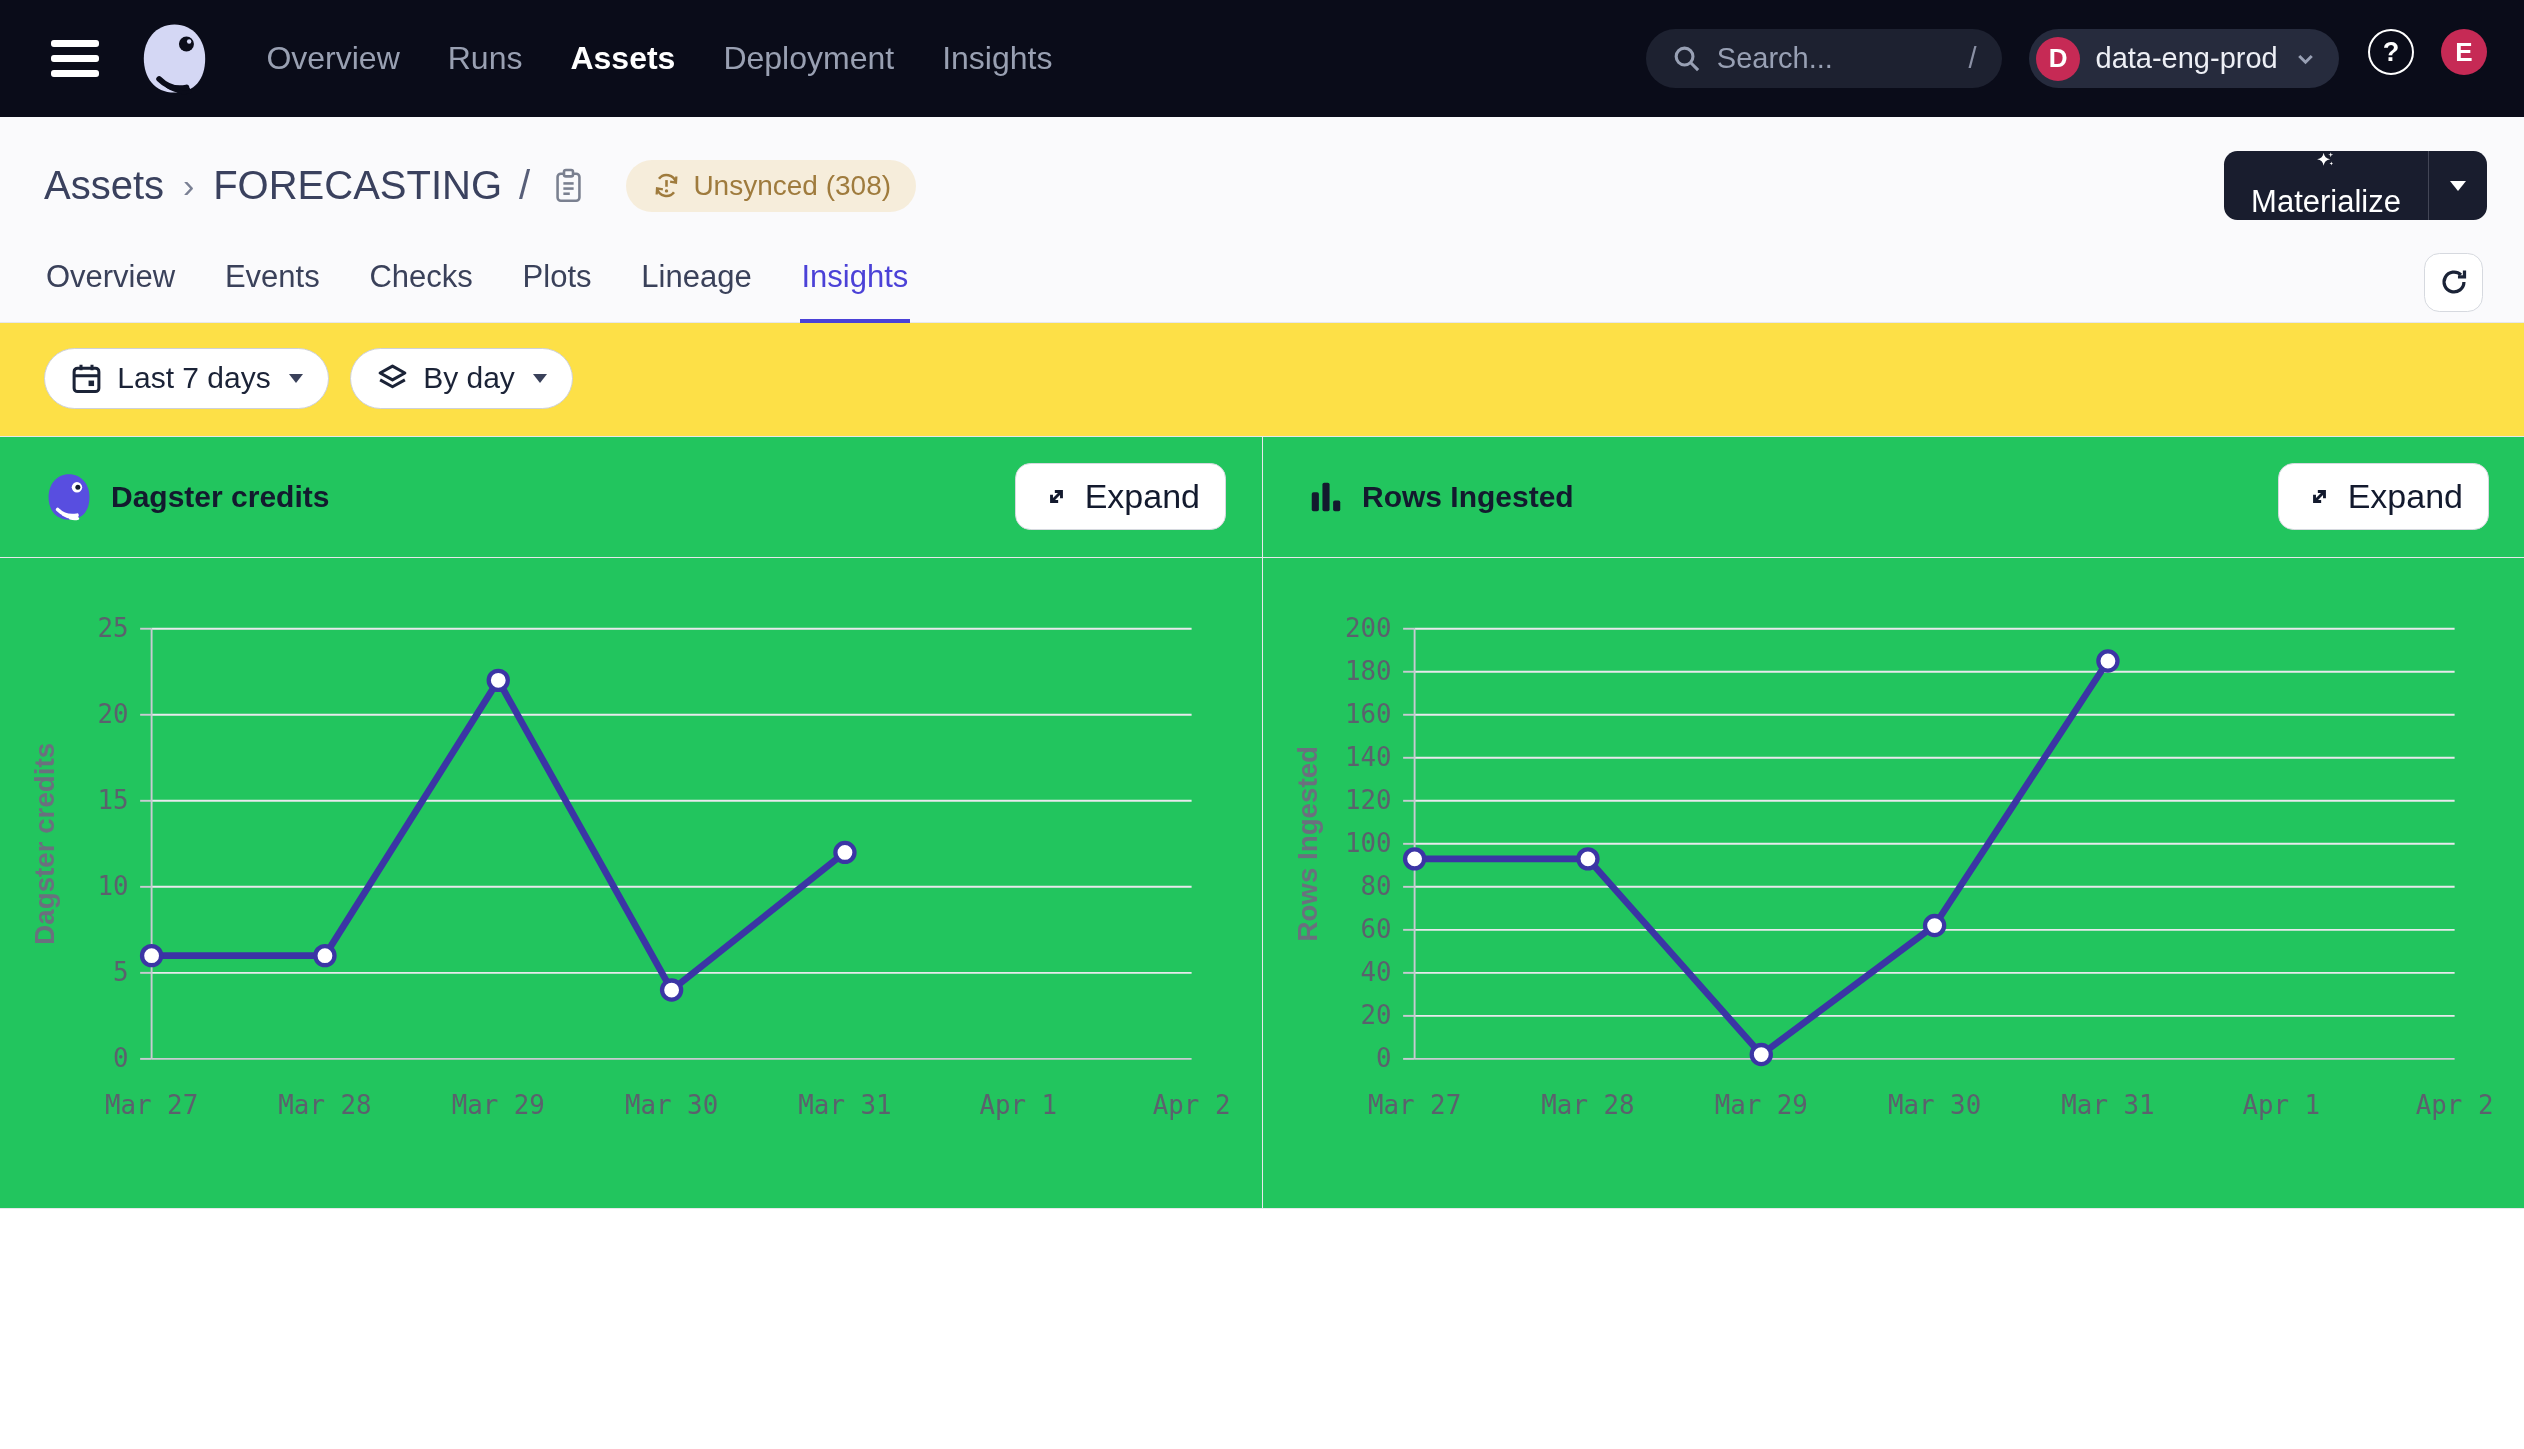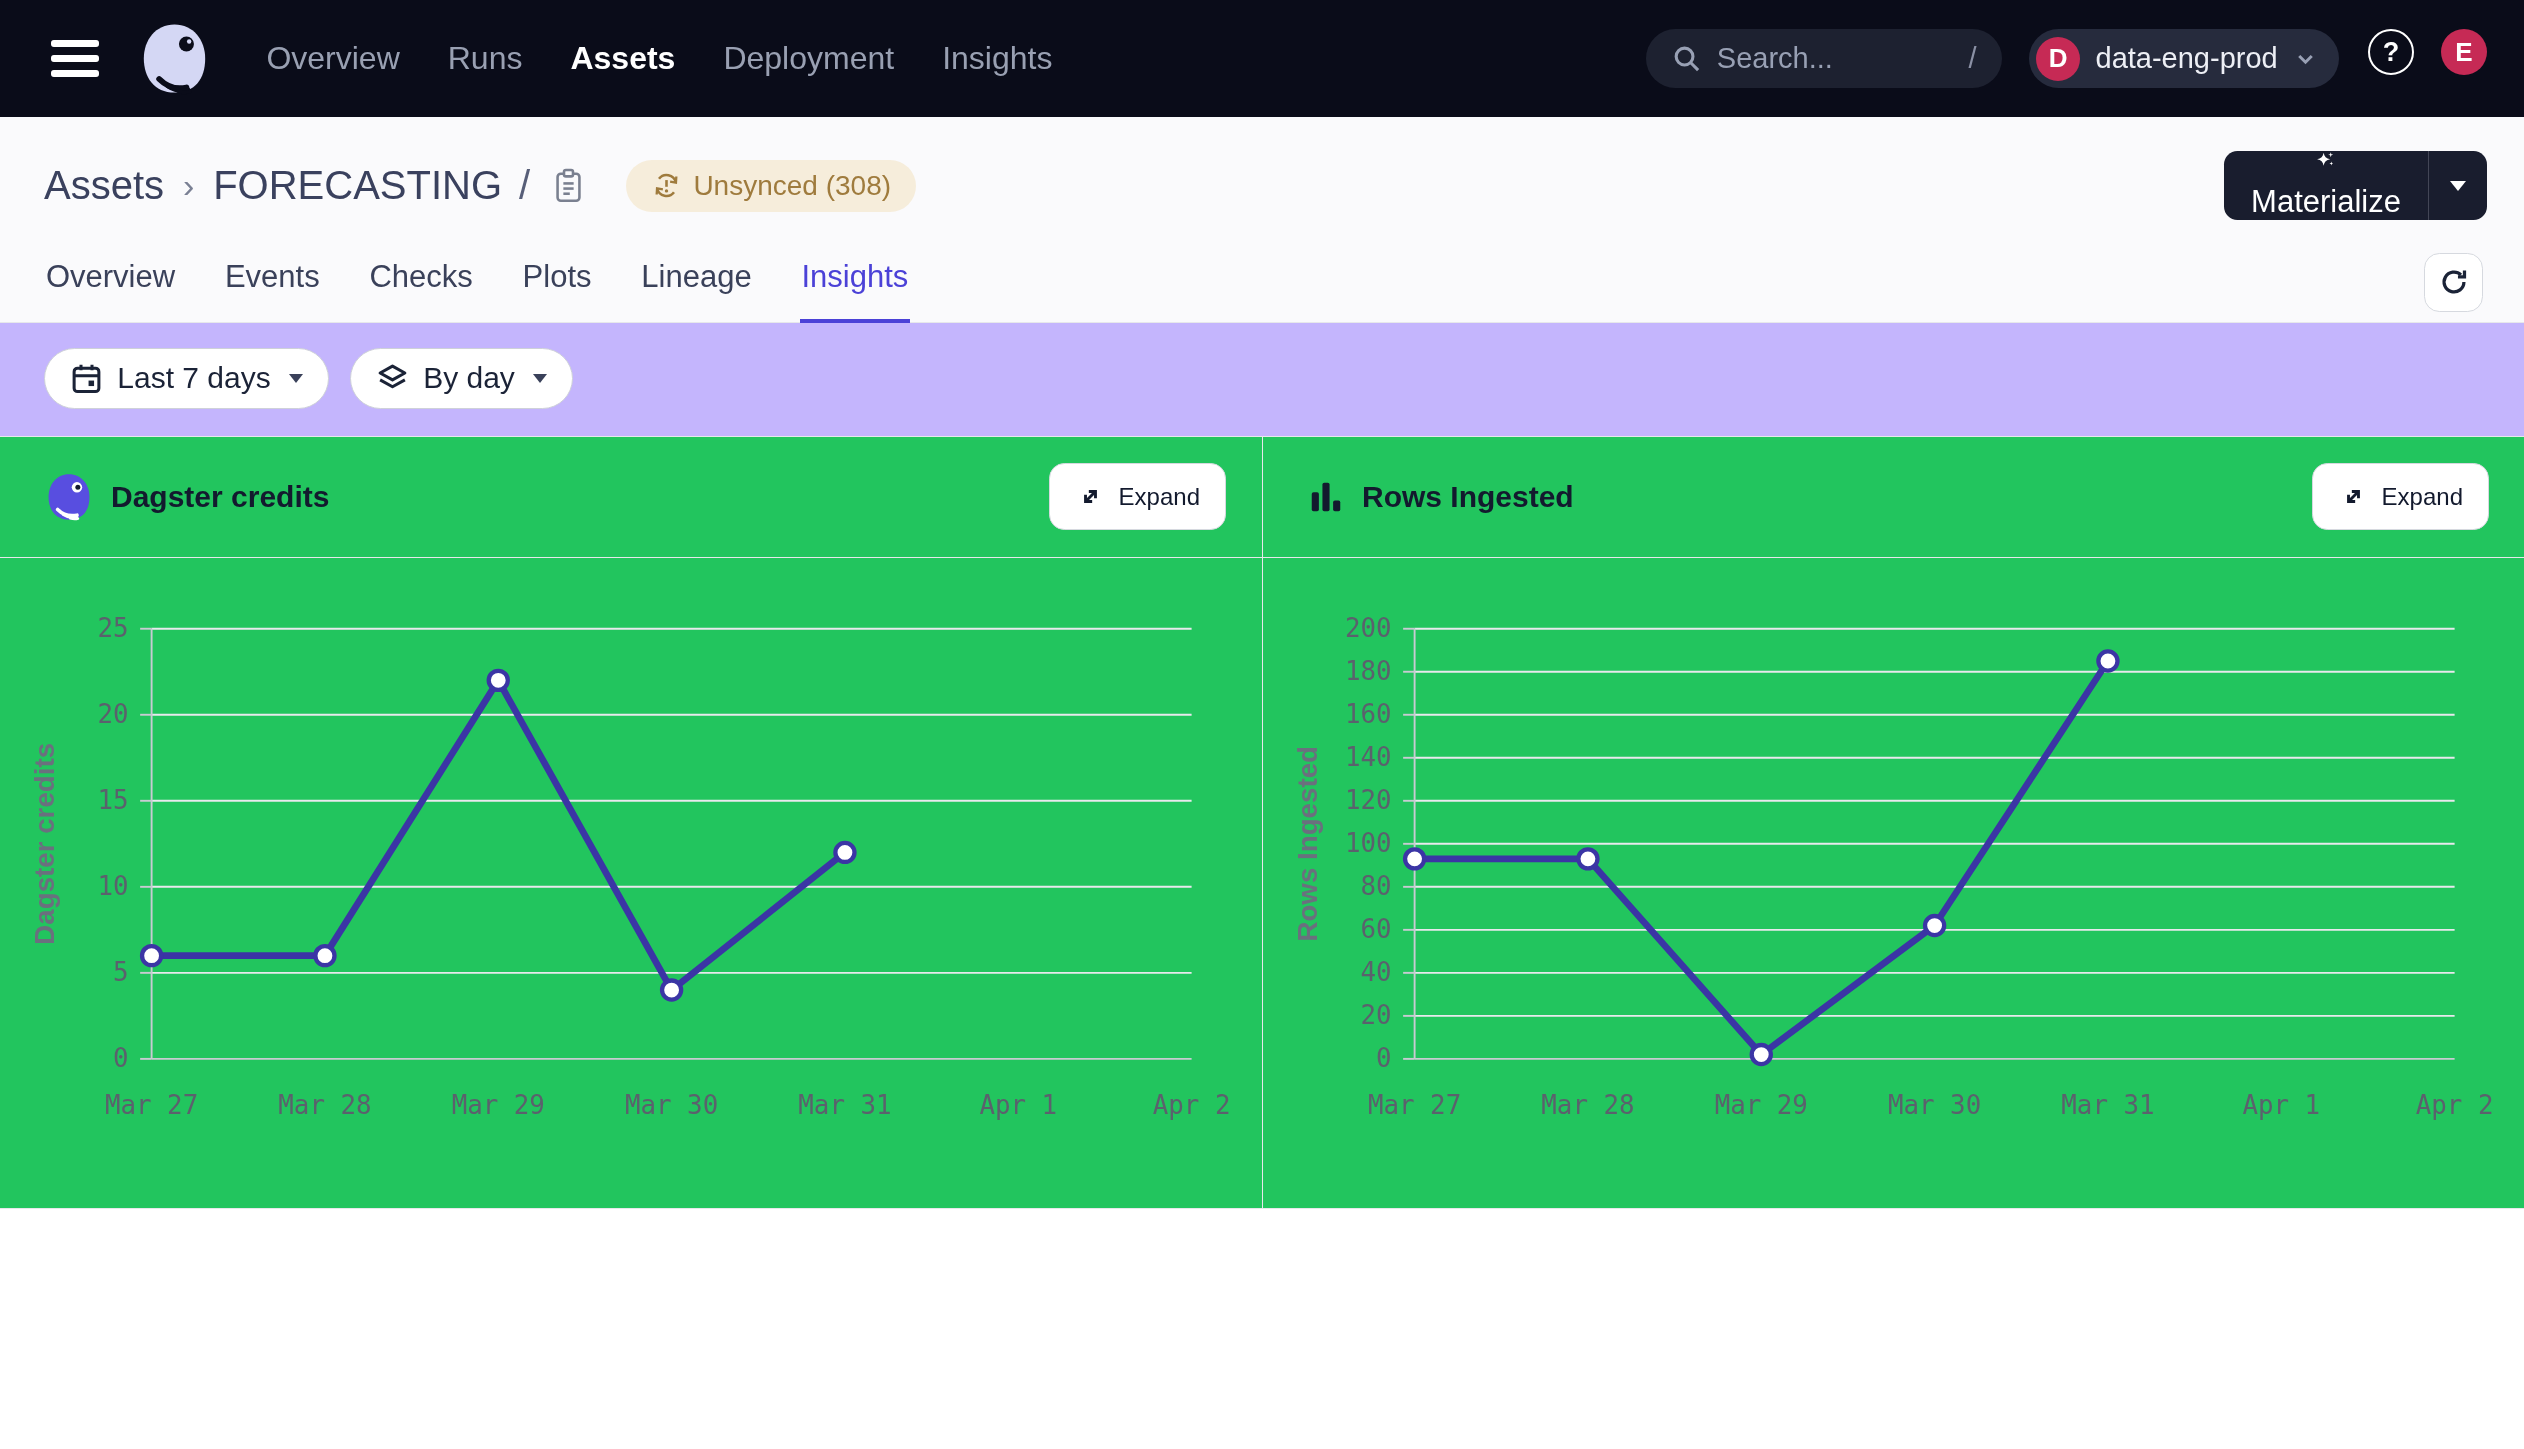--- a/index.html
+++ b/index.html
@@ -42,36 +42,36 @@
   .mat-main { display:flex; align-items:center; gap:15.3px; padding:0 27px; color:#fff; font-size:31px; font-weight:500;flex-direction:column; }
   .mat-caret { width:59px; display:flex; align-items:center; justify-content:center; border-left:1px solid #434656; }
   .mat-caret i { width:0; height:0; border-left:8.6px solid transparent; border-right:8.6px solid transparent; border-top:10.5px solid #ffffff; }
 
   .tabs-row { position:relative; margin-top:29px; padding:0 44px; border-bottom:1.9px solid #E7E8EB; display:flex; gap:46px; }
   .tab { font-size:31px; font-weight:500; color:#3A415A; padding:9.6px 1.9px 27px; }
   .tab.active { color:#4B41D7; border-bottom:4.8px solid #4B41D7; padding-bottom:22px; margin-bottom:-1.9px; }
   .refresh { position:absolute; right:42px; top:3.8px; width:59px; height:59px; border:1.9px solid #D6D9DF; border-radius:15.3px; background:#fff; display:flex; align-items:center; justify-content:center; }
 
   
-  .filters { background:#c4b5fd; display:flex; align-items:center; padding:25px 38px 27px 44px; }
+  .filters { background:#fde047; display:flex; align-items:center; padding:25px 38px 27px 44px; }
   .pill-btn { height:61px; border-radius:31px; border:1.9px solid #CED1D9; background:#fff; display:flex; align-items:center; gap:14.3px; padding:0 25px; font-size:30px; color:#1B2337; font-weight:500; }
   .pill-btn + .pill-btn { margin-left:21px; }
   .caret { width:0; height:0; border-left:7.7px solid transparent; border-right:7.7px solid transparent; border-top:9.6px solid #3A415A; margin-left:3.8px; }
   .filters-right { margin-left:auto; display:flex; align-items:center; gap:34px; }
   .about { display:flex; align-items:center; gap:12.4px; font-size:29px; color:#4840C8; background:none; }
   .metrics-select { width:570px; height:63px; border-radius:25px; border:1.9px solid #CED1D9; background:#fff; display:flex; align-items:center; gap:15.3px; padding:0 25px; font-size:30px; color:#1B2337; font-weight:500; }
   .metrics-select .chev { margin-left:auto; }
 
   
   .charts { display:flex; background:#22c55e; border-top:1.9px solid #E7E8EB; border-bottom:1.9px solid #E7E8EB; }
   .panel { flex:1 1 0; min-width:0; }
   .panel + .panel { border-left:1.9px solid #E7E8EB; }
   .panel-header { height:121px; display:flex; align-items:center; gap:17px; padding:0 36px 0 44px; border-bottom:1.9px solid #E7E8EB; }
   .panel-header h3 { font-size:30px; font-weight:700; color:#131A2E; }
-  .expand-btn { margin-left:auto; height:67px; border:1.9px solid #D6D9DF; border-radius:15.3px; background:#fff; display:flex; align-items:center; gap:12.4px; padding:0 25px; font-size:24px; color:#131A2E; }
+  .expand-btn { margin-left:auto; height:67px; border:1.9px solid #D6D9DF; border-radius:15.3px; background:#fff; display:flex; align-items:center; gap:12.4px; padding:0 25px; font-size:34px; color:#131A2E; }
   .panel-body { height:650px; }
   .tick { font-family:"DejaVu Sans Mono", monospace; font-size:27px; fill:#5B616D; }
   .axis-label { font-family:"Liberation Sans", sans-serif; font-size:29px; font-weight:700; fill:#6A707E; }
 </style>
 </head>
 <body>
 
 <header class="topnav">
   <button class="hamburger">
       <span></span>

